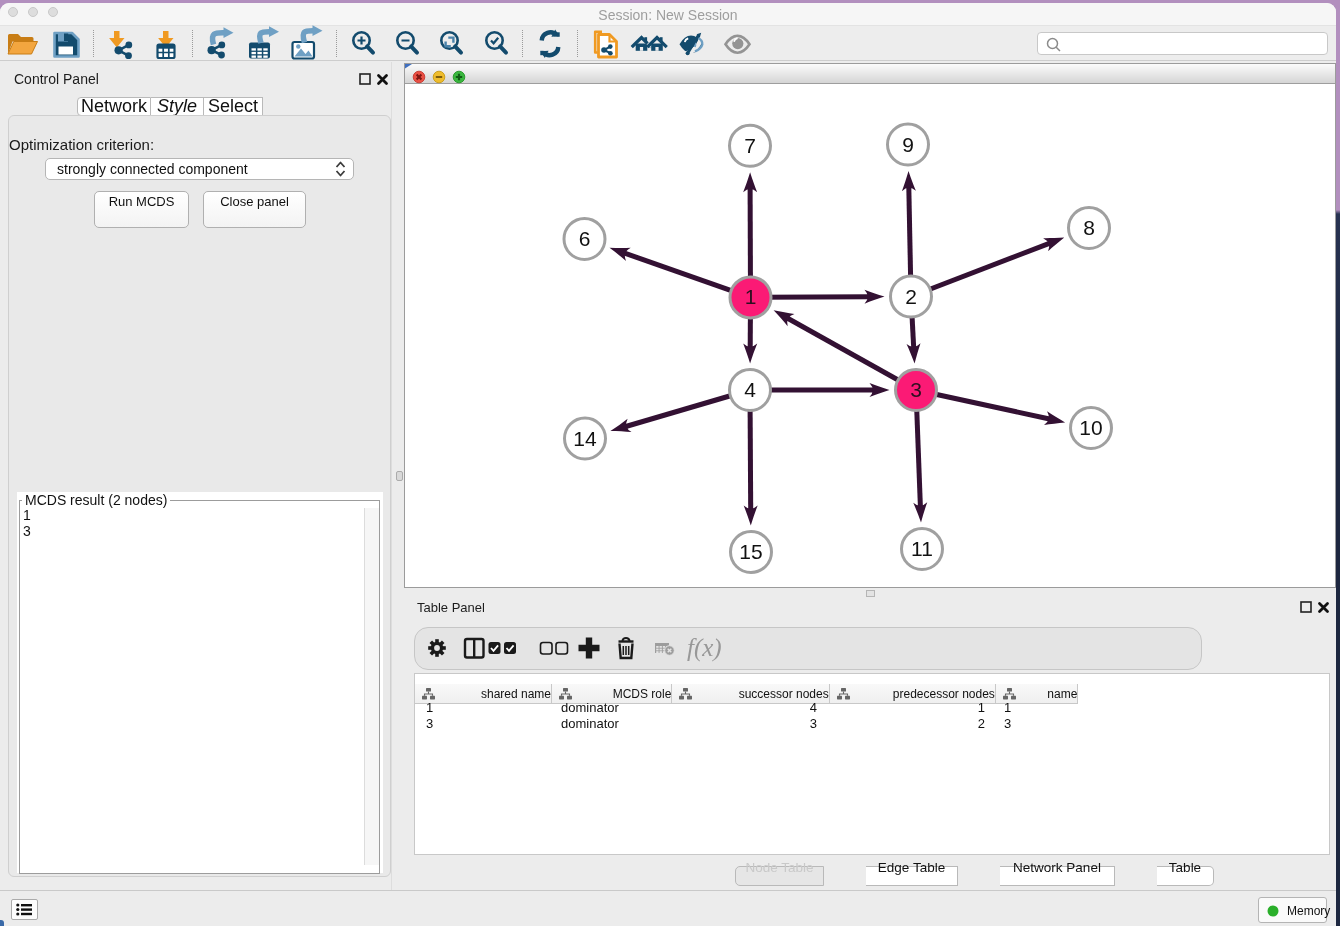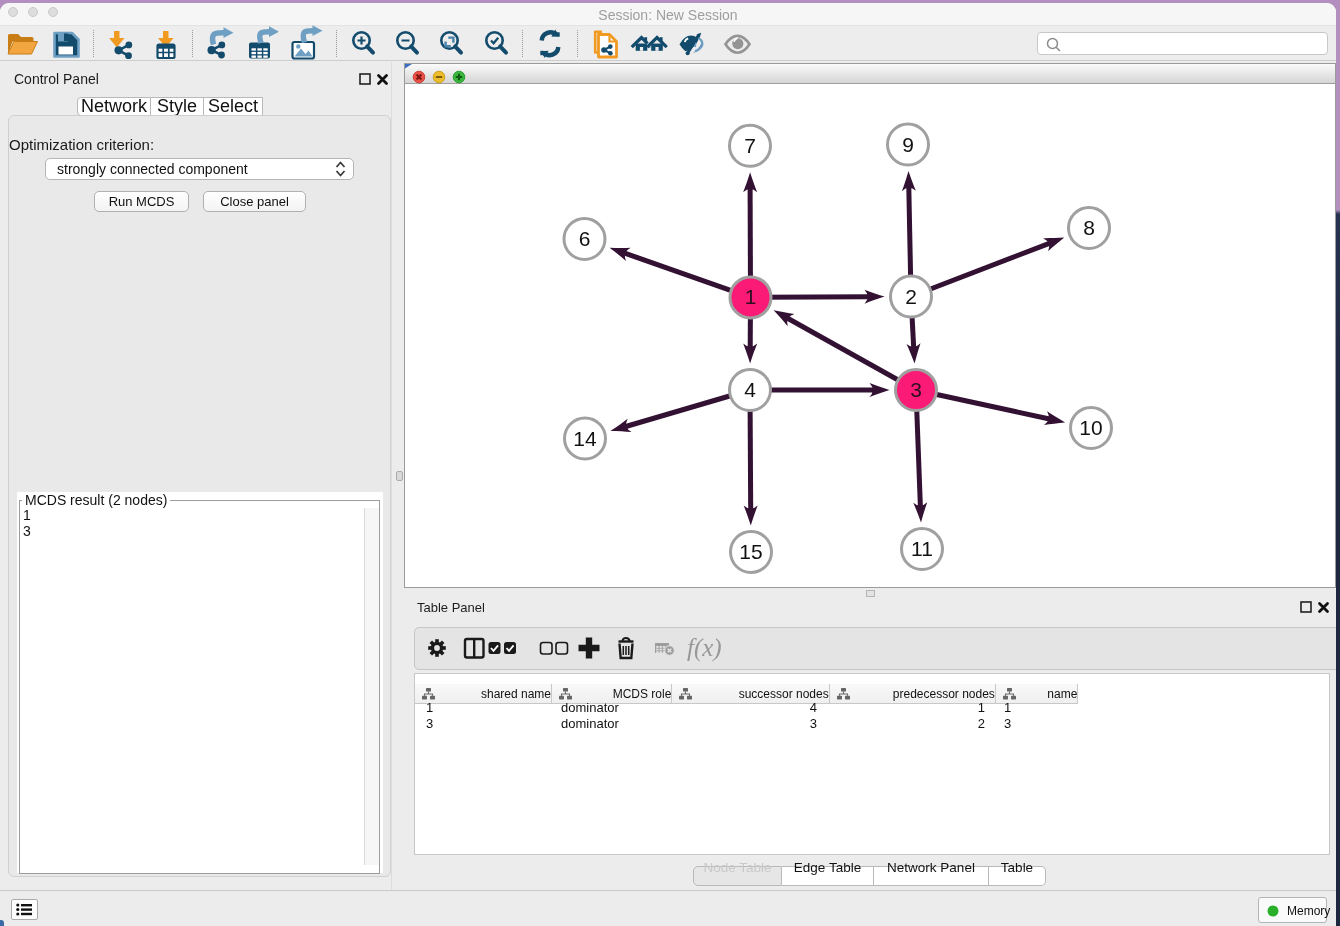--- a/index.html
+++ b/index.html
@@ -21,44 +21,44 @@
 #cp-title { position:absolute; left:14px; top:9px; font-size:14px; color:#1d1d1d; }
 .paneicons { position:absolute; top:11px; }
 #cp-tabs { position:absolute; left:77px; top:35px; height:19px; display:flex; font-size:18px; }
 #cp-tabs .tab { border:1px solid #b9b9b9; border-left:none; background:#fff; color:#111; display:flex; align-items:center; justify-content:center; }
 #cp-tabs .tab:first-child { border-left:1px solid #b9b9b9; border-radius:4px 0 0 4px; }
 #cp-tabs .tab:last-child { border-radius:0 4px 4px 0; }
 #cp-tabs .tab.sel { background:#e8e8e8; color:#000000;margin-top:48px; }
 #cp-pane { position:absolute; left:8px; top:53px; width:383px; height:762px; border:1px solid #cfcfcf; border-radius:6px; background:#e9e9e9; }
 #opt-label { position:absolute; left:9px; top:74px; width:382px; text-align:left; font-size:15px; color:#1a1a1a; }
 #opt-select { position:absolute; left:45px; top:96px; width:309px; height:22px; background:#fff; border:1px solid #b5b5b5; border-radius:5px; font-size:14px; color:#111; line-height:20px; padding-left:11px; }
-.btn { position:absolute; top:129px; height:21px; background:linear-gradient(#ffffff,#f3f3f3); border:1px solid #b0b0b0; border-radius:5px; font-size:13px; color:#111; text-align:center; line-height:19px; }
+.btn { position:absolute; top:129px; height:37px; background:linear-gradient(#ffffff,#f3f3f3); border:1px solid #b0b0b0; border-radius:5px; font-size:13px; color:#111; text-align:center; line-height:19px; }
 #mcds-white { position:absolute; left:17px; top:430px; width:366px; height:381px; background:#fff; }
 #mcds-fs { position:absolute; left:19px; top:438px; width:361px; height:374px; border:1px solid #9c9c9c; }
 #mcds-label { position:absolute; left:22px; top:430px; background:#fff; font-size:14px; color:#111; padding:0 3px; }
 #mcds-text { position:absolute; left:23px; top:446px; font-size:14px; line-height:15.5px; color:#111; }
 #mcds-sb { position:absolute; left:364px; top:446px; width:15px; height:357px; background:#f6f6f6; border-left:1px solid #dcdcdc; }
 
 #vsplit { position:absolute; left:391px; top:59px; width:13px; height:829px; background:#ececec; border-left:1px solid #dddddd; }
 #vgrip { position:absolute; left:396px; top:468px; width:7px; height:10px; background:#d9d9d9; border:1px solid #ababab; border-radius:2px; }
 
 #netframe { position:absolute; left:404px; top:60px; width:932px; height:525px; border:1px solid #9b9b9b; background:#fff; }
 #nettitle { position:absolute; left:0; top:0; width:100%; height:20px; background:linear-gradient(#fbfbfb,#d5d5d5); border-bottom:1px solid #9e9e9e; }
 #nettitle .txt { position:absolute; left:0; top:3px; width:100%; text-align:center; font-size:15px; font-weight:700; color:#1c1c1c; }
 #hgrip { position:absolute; left:866px; top:587px; width:9px; height:7px; background:#e3e3e3; border:1px solid #b5b5b5; }
 
 #tp { position:absolute; left:404px; top:594px; width:932px; height:291px; background:#ececec; }
 #tp-title { position:absolute; left:13px; top:3px; font-size:13px; color:#1d1d1d; }
-#tp-toolbar { position:absolute; left:10px; top:30px; width:927px; height:43px; background:#e4e4e4; border:1px solid #c6c6c6; border-radius:5px;padding-left:28px; }
+#tp-toolbar { position:absolute; left:10px; top:30px; width:788px; height:43px; background:#e4e4e4; border:1px solid #c6c6c6; border-radius:14px;padding-left:28px; }
 #tbl-box { position:absolute; left:10px; top:76px; width:916px; height:182px; background:#fff; border:1px solid #c8c8c8; font-size:13px; color:#111; }
 .hcell { position:absolute; top:10px; height:20px; background:linear-gradient(#f9f9f9,#efefef); border-right:1px solid #c8c8c8; border-bottom:1px solid #c8c8c8; font-size:12px; color:#111; text-align:right; line-height:20px; }
 .hicon { position:absolute; left:7px; top:4px; }
 .trow { position:absolute; height:16px; line-height:16px; }
 #tp-tabs { position:absolute; left:289px; top:269px; height:20px; display:flex; font-size:13.5px; }
-#tp-tabs .tab { border:1px solid #b9b9b9; border-left:none; background:#fff; color:#111; display:flex; align-items:center; justify-content:center; padding-bottom:17px; }
+#tp-tabs .tab { border:1px solid #b9b9b9; border-left:none; background:#fff; color:#111; display:flex; align-items:center; justify-content:center; padding-bottom:17px;margin-left:42px; }
 #tp-tabs .tab:first-child { border-left:1px solid #b9b9b9; border-radius:5px 0 0 5px; }
 #tp-tabs .tab:last-child { border-radius:0 5px 5px 0; }
 #tp-tabs .tab.sel { background:#e6e6e6; color:#c9c9c9; }
 
 #statusbar { position:absolute; left:0; top:887px; width:1336px; height:35px; background:#ececec; border-top:1px solid #c9c9c9; }
 #listbtn { position:absolute; left:11px; top:8px; width:27px; height:21px; background:#fdfdfd; border:1px solid #ababab; border-radius:2px; }
 #membtn { position:absolute; left:1258px; top:6px; width:69px; height:26px; background:#fafafa; border:1px solid #b4b4b4; border-radius:3px; font-size:12px; color:#111; }
 </style>
 </head>
 <body>
@@ -181,21 +181,21 @@
     </div>
   </div>
   <div id="cp">
     <div id="cp-title">Control Panel</div>
     <svg class="paneicons" style="left:359px;" width="32" height="13" viewBox="0 0 32 13">
       <rect x="1" y="1" width="10" height="10" fill="none" stroke="#222" stroke-width="1.6"></rect>
       <path d="M19.5,2.5 L27.5,10.5 M27.5,2.5 L19.5,10.5" stroke="#111" stroke-width="2.8" stroke-linecap="round"></path>
     </svg>
     <div id="cp-tabs">
       <div class="tab" style="width:74px;">Network</div>
-      <div class="tab" style="width:53px;">Style</div>
+      <div class="tab" style="width:53px;font-style:italic;">Style</div>
       <div class="tab" style="width:59px;">Select</div>
       <div class="tab sel" style="width:59px;">MCDS</div>
     </div>
     <div id="cp-pane"></div>
     <div id="opt-label">Optimization criterion:</div>
     <div id="opt-select">strongly connected component
       <svg width="11" height="16" style="position:absolute;right:7px;top:2px;" viewBox="0 0 11 16">
         <path d="M1.5,6 L5.5,1.5 L9.5,6 M1.5,10 L5.5,14.5 L9.5,10" fill="none" stroke="#3c3c3c" stroke-width="1.8" stroke-linejoin="round"></path>
       </svg>
     </div>

